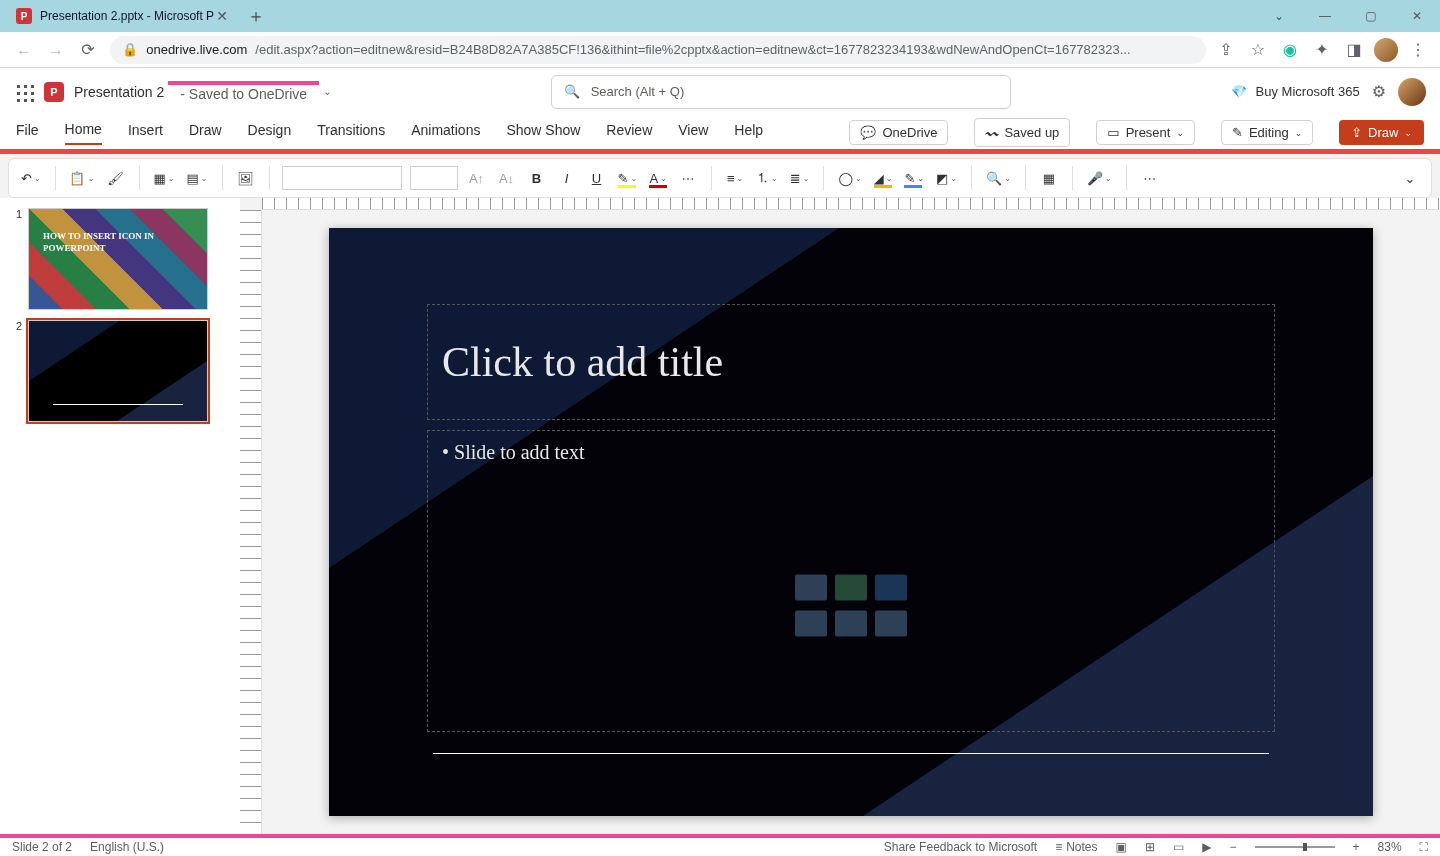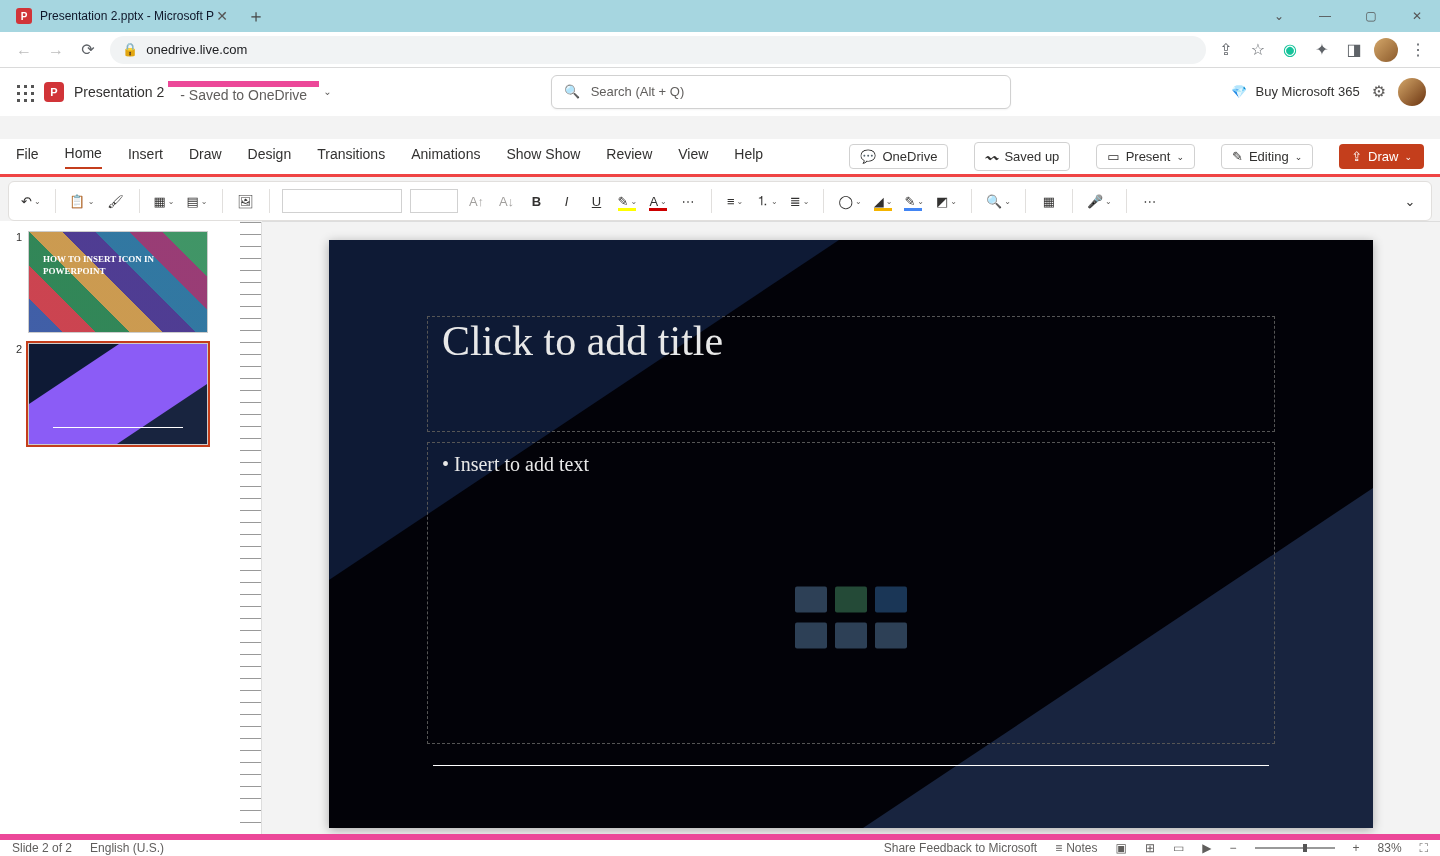--- a/index.html
+++ b/index.html
@@ -30,70 +30,70 @@
 .pp-logo { width: 20px; height: 20px; background: #d13438; border-radius: 4px; color: #fff; font-size: 11px; font-weight: bold; display: flex; align-items: center; justify-content: center; }
 .doc-title { font-size: 14px; color: #323130; display: flex; align-items: center; gap: 4px; }
 .doc-title .status { color: #605e5c; font-size: 14px; }
 .search-bar { margin-left: auto; margin-right: auto; width: 460px; height: 34px; border: 1px solid #d1d1d1; border-radius: 6px; display: flex; align-items: center; padding: 0 12px; gap: 10px; color: #605e5c; font-size: 13px; background: #fff; box-shadow: 0 1px 2px rgba(0,0,0,.05); }
 .hdr-right { display: flex; align-items: center; gap: 12px; }
 .buy365 { display: flex; align-items: center; gap: 8px; font-size: 13px; color: #323130; }
 .hdr-icon { color: #605e5c; }
 .hdr-avatar { width: 28px; height: 28px; border-radius: 50%; background: linear-gradient(135deg,#d4a76a,#6b3410); }
 
 
-.ribbon-tabs { background: #fff; height: 38px; display: flex; align-items: center; padding: 0 16px; gap: 26px; border-bottom: 3px solid #ef4444; margin-top: 23px; }
+.ribbon-tabs { background: #fff; height: 38px; display: flex; align-items: center; padding: 0 16px; gap: 26px; border-bottom: 5px solid #ef4444; }
 .rtab { font-size: 14px; color: #323130; padding-bottom: 6px; cursor: pointer; }
 .rtab.active { border-bottom: 2px solid #c43e1c; font-weight: 400; color: #323130; }
 .ribbon-tabs .spacer { flex: 1; }
 .pill-btn { border: 1px solid #d1d1d1; border-radius: 4px; padding: 4px 10px; font-size: 13px; display: flex; align-items: center; gap: 6px; color: #323130; background: #fff; }
 .share-btn { background: #c43e1c; color: #fff; border: none; padding: 5px 12px; border-radius: 4px; display: flex; align-items: center; gap: 6px; font-size: 13px; }
 
 
 .toolbar { background: #fff; margin: 4px 8px 0 8px; height: 40px; border: 1px solid #e1dfdd; border-radius: 6px; display: flex; align-items: center; padding: 0 10px; gap: 8px; }
 .tbtn { min-width: 22px; height: 28px; display: flex; align-items: center; justify-content: center; color: #323130; font-size: 13px; padding: 0 2px; gap: 2px; }
 .tbtn .chev { font-size: 8px; color: #605e5c; }
 .sep { width: 1px; height: 24px; background: #e1dfdd; margin: 0 4px; }
 .font-sel { border: 1px solid #d1d1d1; height: 24px; width: 120px; background: #fff; }
 .size-sel { border: 1px solid #d1d1d1; height: 24px; width: 48px; background: #fff; }
 .color-bar { width: 18px; height: 3px; display: block; }
 
 
 .main { flex: 1; display: flex; background: #f3f3f3; overflow: hidden; position: relative; }
 .thumbs { width: 240px; background: #fff; padding: 10px 8px; overflow-y: auto; }
 .thumb-row { display: flex; gap: 6px; margin-bottom: 10px; }
 .thumb-num { width: 14px; font-size: 11px; color: #323130; text-align: right; }
-.thumb { width: 180px; height: 102px; background: #8b5cf6; position: relative; border: 1px solid #ccc; }
+.thumb { width: 180px; height: 102px; background: #000000; position: relative; border: 1px solid #ccc; }
 .thumb.sel { outline: 2px solid #c43e1c; }
 .thumb1-bg { position: absolute; inset: 0; background: linear-gradient(45deg,#3a5fa0 12%,#d14242 12% 24%,#2a8a4a 24% 36%,#d1a042 36% 48%,#4a3a8a 48% 60%,#2a7a9a 60% 72%,#9a3a6a 72% 84%,#3a9a5a 84%); opacity: .92; }
 .thumb1-txt { position: absolute; top: 22px; left: 14px; color: #fff; font-size: 9px; font-weight: bold; font-family: Georgia, serif; line-height: 1.3; }
 .thumb2-tri1 { position: absolute; top: 0; left: 0; width: 0; height: 0; border-top: 60px solid #0e1a35; border-right: 90px solid transparent; }
 .thumb2-tri2 { position: absolute; bottom: 0; right: 0; width: 0; height: 0; border-bottom: 60px solid #18243f; border-left: 90px solid transparent; }
 .thumb2-line { position: absolute; bottom: 16px; left: 24px; right: 24px; height: 1px; background: #fff; }
 
 .canvas-area { flex: 1; display: flex; flex-direction: column; position: relative; }
 .ruler-h { height: 18px; background: #fff; border-bottom: 1px solid #ddd; margin-left: 22px; position: relative; overflow: hidden; }
 .ruler-h::before { content: ''; position: absolute; inset: 0; background-image: repeating-linear-gradient(to right,#999 0,#999 1px,transparent 1px,transparent 12px); }
 .canvas-wrap { flex: 1; display: flex; }
 .ruler-v { width: 22px; background: #fff; border-right: 1px solid #ddd; position: relative; overflow: hidden; }
 .ruler-v::before { content: ''; position: absolute; inset: 0; background-image: repeating-linear-gradient(to bottom,#999 0,#999 1px,transparent 1px,transparent 12px); }
 .slide-bg { flex: 1; display: flex; align-items: flex-start; justify-content: center; padding: 18px 0; overflow: auto; }
 .slide { width: 1044px; height: 588px; background: #020208; position: relative; box-shadow: 0 2px 10px rgba(0,0,0,.3); overflow: hidden; }
 .tri-tl { position: absolute; top: 0; left: 0; width: 0; height: 0; border-top: 340px solid #0e1a35; border-right: 510px solid transparent; }
 .tri-br { position: absolute; bottom: 0; right: 0; width: 0; height: 0; border-bottom: 340px solid #18243f; border-left: 510px solid transparent; }
-.ph-title { position: absolute; top: 76px; left: 98px; right: 98px; height: 116px; border: 1px dashed #555; display: flex; padding: 0 14px; }
+.ph-title { position: absolute; top: 76px; left: 98px; right: 98px; height: 116px; border: 1px dashed #555; display: flex; align-items: center; padding: 0 14px; }
 .ph-title span { font-family: Georgia, "Times New Roman", serif; font-size: 42px; color: #e8e8e8; }
 .ph-body { position: absolute; top: 202px; left: 98px; right: 98px; bottom: 84px; border: 1px dashed #555; padding: 10px 14px; }
 .ph-body span { font-family: Georgia, serif; font-size: 20px; color: #e8e8e8; }
 .ph-body span::before { content: '• '; }
 .content-icons { position: absolute; top: 50%; left: 50%; transform: translate(-50%,-10%); display: grid; grid-template-columns: repeat(3,32px); grid-template-rows: repeat(2,28px); gap: 8px; opacity: .6; }
 .ci { width: 32px; height: 26px; background: #4a6a8a; border-radius: 2px; }
 .hr-line { position: absolute; bottom: 62px; left: 104px; right: 104px; height: 1px; background: #fff; }
 
 
-.status { height: 22px; background: #fff; border-top: 6px solid #ec4899; display: flex; align-items: center; padding: 0 12px; font-size: 12px; color: #605e5c; gap: 18px; }
+.status { height: 22px; background: #fff; border-top: 4px solid #ec4899; display: flex; align-items: center; padding: 0 12px; font-size: 12px; color: #605e5c; gap: 18px; }
 .status .sp { flex: 1; }
 .status-btn { display: flex; align-items: center; gap: 4px; }
 .zoom-slider { width: 80px; height: 2px; background: #999; position: relative; }
 .zoom-slider::after { content: ''; position: absolute; left: 60%; top: -3px; width: 4px; height: 8px; background: #555; }
 </style>
 </head>
 <body>
 
 <div class="browser-chrome">
   <div class="tab">
@@ -110,20 +110,21 @@
   </div>
 </div>
 
 <div class="addr-bar">
   <div class="nav-btn disabled">←</div>
   <div class="nav-btn disabled">→</div>
   <div class="nav-btn">⟳</div>
   <div class="url-field">
     <span>🔒</span>
     <span class="host">onedrive.live.com</span>
+      <span>/edit.aspx?action=editnew&amp;resid=B24B8D82A7A385CF!136&amp;ithint=file%2cpptx&amp;action=editnew&amp;ct=1677823234193&amp;wdNewAndOpenCt=167782323...</span>
   </div>
   <div class="addr-icons">
     <div class="addr-icon">⇪</div>
     <div class="addr-icon">☆</div>
     <div class="addr-icon" style="color:#15c39a;">◉</div>
     <div class="addr-icon">✦</div>
     <div class="addr-icon">◨</div>
     <div class="addr-icon">
         <div class="avatar"></div>
       </div>
@@ -275,21 +276,21 @@
     <div class="canvas-wrap">
       <div class="ruler-v"></div>
       <div class="slide-bg">
         <div class="slide">
           <div class="tri-tl"></div>
           <div class="tri-br"></div>
           <div class="ph-title">
             <span>Click to add title</span>
           </div>
           <div class="ph-body">
-            <span>Insert to add text</span>
+            <span>Slide to add text</span>
             <div class="content-icons">
               <div class="ci"></div>
               <div class="ci" style="background:#3b7a57;"></div>
               <div class="ci" style="background:#2a5a8a;"></div>
               <div class="ci"></div>
               <div class="ci"></div>
               <div class="ci"></div>
             </div>
           </div>
           <div class="hr-line"></div>

